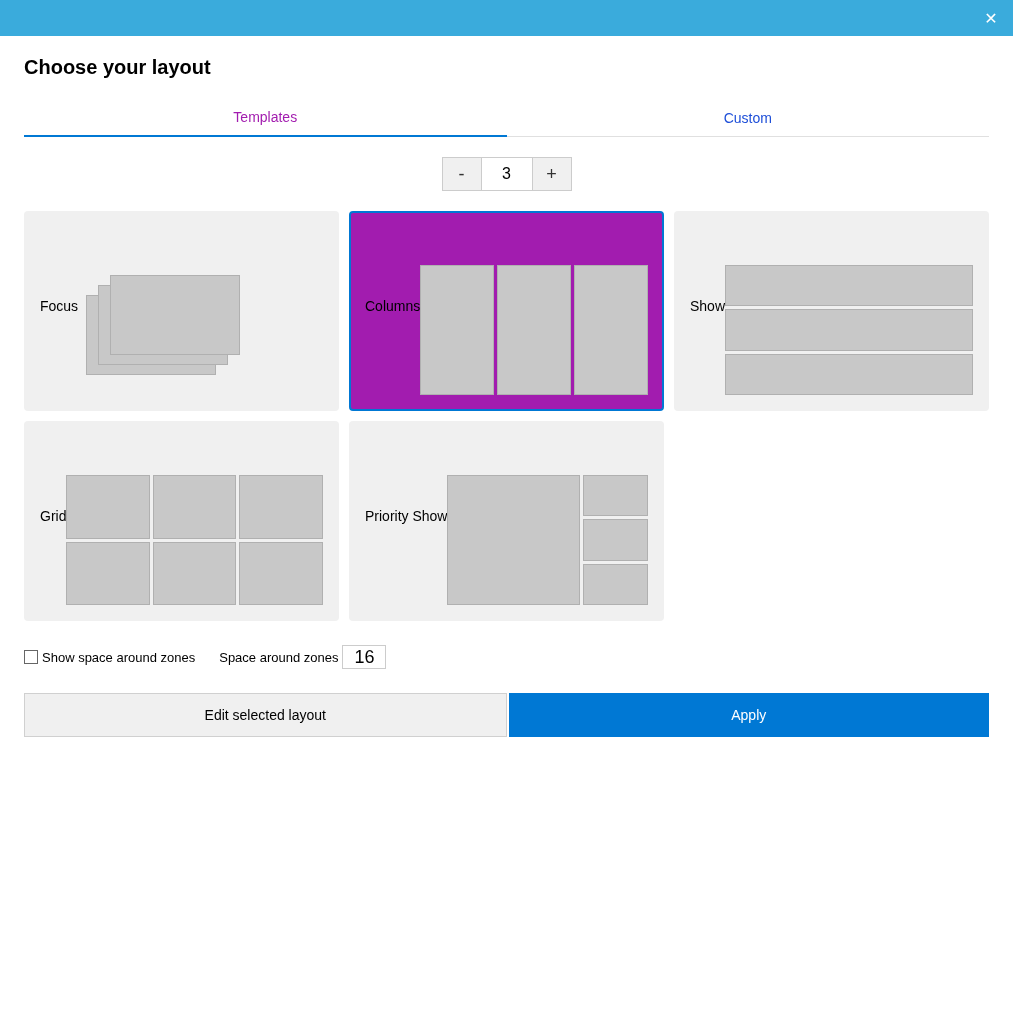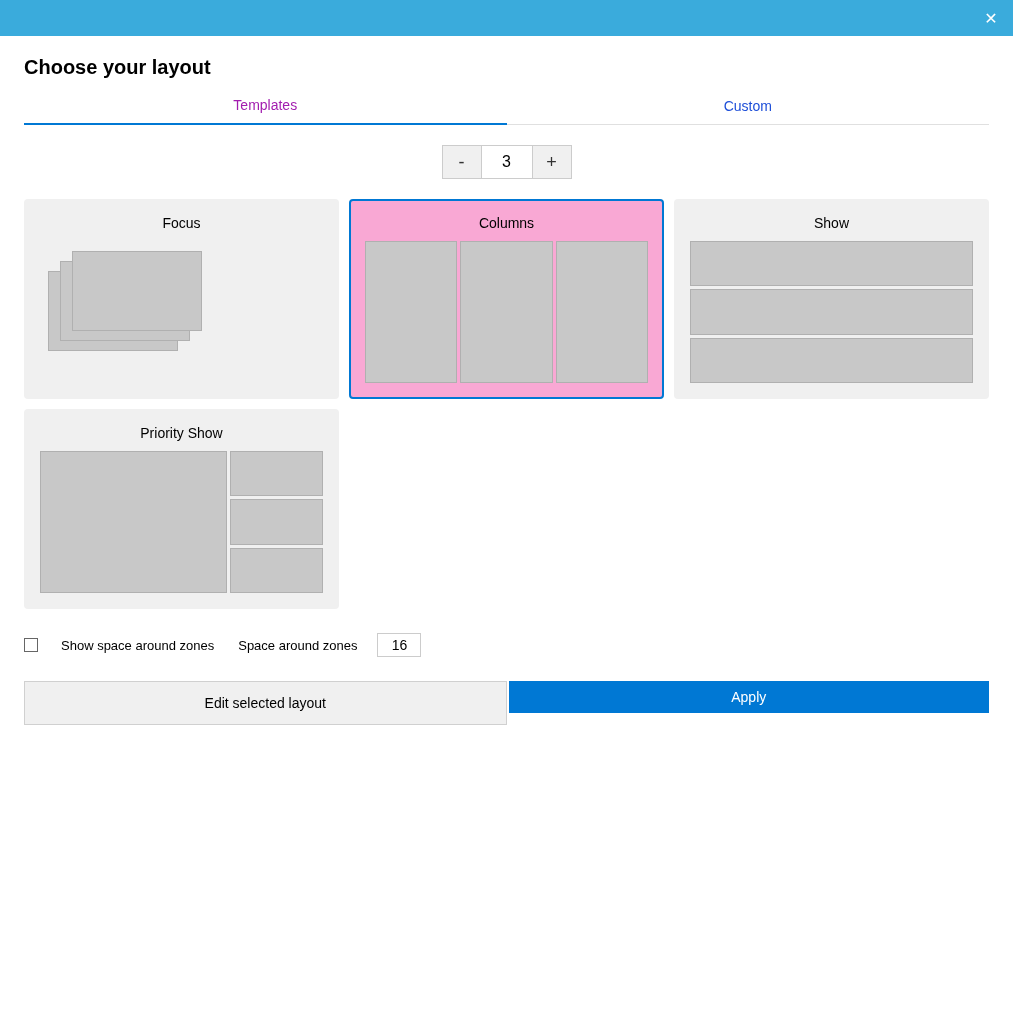--- a/index.html
+++ b/index.html
@@ -35,21 +35,21 @@
     }
 
     .dialog-content {
       padding: 20px 24px 0 24px;
     }
 
     .dialog-title {
       font-size: 20px;
       font-weight: 600;
       color: #000;
-      margin-bottom: 8px;
+      margin-bottom: 20px;
     }
 
     .tabs {
       display: flex;
       border-bottom: 1px solid #e0e0e0;
       margin-bottom: 20px;
     }
 
     .tab {
       padding: 10px 0;
@@ -120,27 +120,26 @@
     }
 
     .layout-card {
       background: #f0f0f0;
       border-radius: 4px;
       padding: 14px 14px 14px 14px;
       cursor: pointer;
       border: 2px solid transparent;
       min-height: 200px;
       display: flex;
-      flex-direction: column;
-      align-items: flex-start;
+      align-items: flex-end;
     }
 
     .layout-card.selected {
       border-color: #0078d4;
-      background: #f9a8d4;
+      background: #a21caf;
     }
 
     .layout-card.empty {
       background: transparent;
       border: none;
       cursor: default;
     }
 
     .layout-card-title {
       font-size: 14px;
@@ -248,48 +247,48 @@
       display: flex;
       align-items: center;
       gap: 24px;
       margin-bottom: 16px;
       padding: 8px 0;
     }
 
     .checkbox-label {
       display: flex;
       align-items: flex-start;
-      gap: 23px;
+      gap: 4px;
       font-size: 13px;
       color: #000;
       cursor: pointer;
     }
 
     .checkbox-input {
       width: 14px;
       height: 14px;
       border: 1px solid #666;
       background: white;
       appearance: none;
       cursor: pointer;
     }
 
     .space-label {
       font-size: 13px;
       color: #000;
       display: flex;
       align-items: center;
-      gap: 20px;
+      gap: 4px;
     }
 
     .space-input {
       width: 44px;
       height: 24px;
       border: 1px solid #ccc;
-      font-size: 14px;
+      font-size: 18px;
       text-align: center;
       padding: 2px 4px;
     }
 
     .button-row {
       display: flex;
       gap: 2px;
       padding: 0 0 16px 0;
     }
 
@@ -299,21 +298,21 @@
       background: #f0f0f0;
       border: 1px solid #d0d0d0;
       font-size: 14px;
       color: #000;
       cursor: pointer;
       font-family: 'Segoe UI', Arial, sans-serif;
     }
 
     .btn-apply {
       flex: 1;
-      height: 32px;
+      height: 44px;
       background: #0078d4;
       border: none;
       font-size: 14px;
       color: #fff;
       cursor: pointer;
       font-family: 'Segoe UI', Arial, sans-serif;
       font-weight: 500;
     }
   </style>
 </head>
@@ -363,20 +362,31 @@
         <div class="row-zone"></div>
         <div class="row-zone"></div>
         <div class="row-zone"></div>
       </div>
     </div>
 
   </div>
 
   <div class="layouts-row2">
 
+    <div class="layout-card">
+      <div class="layout-card-title">Grid</div>
+      <div class="grid-preview layout-preview">
+        <div class="grid-zone"></div>
+        <div class="grid-zone"></div>
+        <div class="grid-zone"></div>
+        <div class="grid-zone"></div>
+        <div class="grid-zone"></div>
+        <div class="grid-zone"></div>
+      </div>
+    </div>
 
     <div class="layout-card">
       <div class="layout-card-title">Priority Show</div>
       <div class="priority-preview layout-preview">
         <div class="priority-left"></div>
         <div class="priority-right">
           <div class="priority-right-zone"></div>
           <div class="priority-right-zone"></div>
           <div class="priority-right-zone"></div>
         </div>

